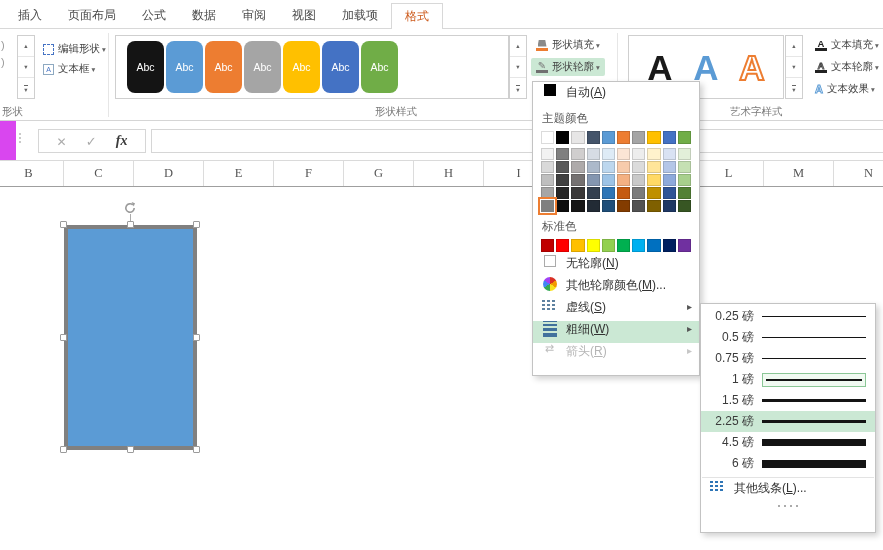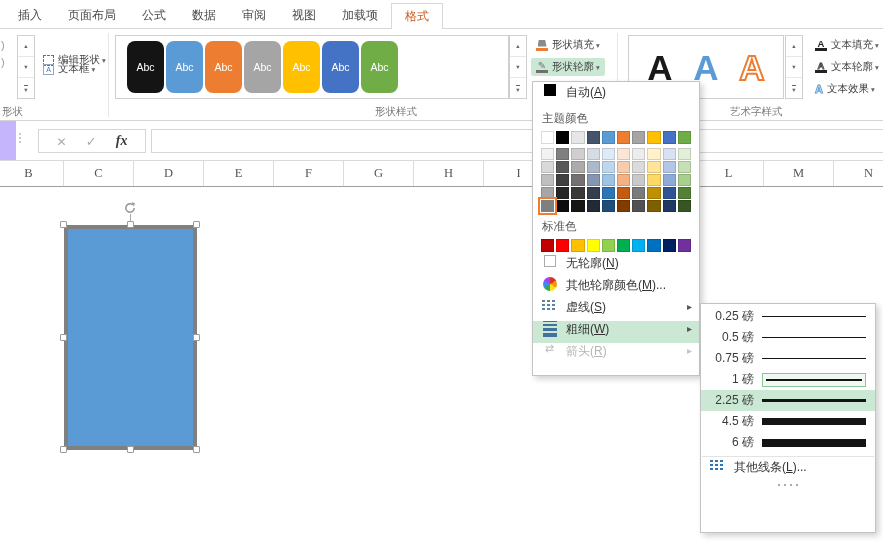--- a/index.html
+++ b/index.html
@@ -1,18 +1,18 @@
 <!DOCTYPE html>
 <html><head>
 <meta charset="utf-8">
 <style>
 *{box-sizing:border-box;margin:0;padding:0}
 html,body{width:883px;height:550px;overflow:hidden}
 body{font-family:"Liberation Sans",sans-serif;background:#fff;color:#333}
-#app{position:relative;width:883px;height:540px;background:#c4b5fd}
+#app{position:relative;width:883px;height:540px;background:#d946ef}
 
 
 .tabstrip{position:absolute;left:0;top:0;width:883px;height:29px;background:#fff;border-bottom:1px solid #D8D8D8;display:flex;padding-left:5px}
 .tab{font-size:12px;color:#4A4A4A;padding:0 13px;display:flex;align-items:center;margin-top:3px;white-space:nowrap}
 .tab.sel{background:#fff;border:1px solid #D8D8D8;border-bottom:none;color:#CE5D1F;margin-bottom:-1px;z-index:2}
 
 
 .ribbon{position:absolute;top:29px;left:0;width:883px;height:92px;background:#fff;border-bottom:1px solid #D5D5D5}
 .vsep{position:absolute;top:4px;height:84px;width:1px;background:#E6E6E6}
 .grouplabel{position:absolute;bottom:1px;font-size:10.5px;color:#7A7A7A;white-space:nowrap}
@@ -125,21 +125,21 @@
 
   <div class="ribbon">
     <div class="cutglyphs">)<br>)</div>
     <div class="scrollcol" style="left:17px">
       <div class="sb">▴</div>
       <div class="sb">▾</div>
       <div class="sb">
           <span class="morebar">▾</span>
         </div>
     </div>
-    <div class="smallbtn" style="left:38px;top:22px">
+    <div class="smallbtn" style="left:38px;top:11px">
       <span class="mic">
           <span class="ic-editshape"></span>
         </span>
       <span class="caret">编辑形状</span>
     </div>
     <div class="smallbtn" style="left:38px;top:31px">
       <span class="mic">
           <span class="ic-textbox">A</span>
         </span>
       <span class="caret">文本框</span>
@@ -410,20 +410,26 @@
           </span>
         </div>
         <div class="wrow">
           <span class="wlab">1 磅</span>
           <span class="wsample">
             <span class="wbox">
               <span class="wline" style="height: 2px;"></span>
             </span>
           </span>
         </div>
+        <div class="wrow">
+          <span class="wlab">1.5 磅</span>
+          <span class="wsample">
+            <span class="wline" style="height: 2.8px;"></span>
+          </span>
+        </div>
         <div class="wrow hl">
           <span class="wlab">2.25 磅</span>
           <span class="wsample">
             <span class="wline" style="height: 3.6px;"></span>
           </span>
         </div>
         <div class="wrow">
           <span class="wlab">4.5 磅</span>
           <span class="wsample">
             <span class="wline" style="height: 6.2px;"></span>

